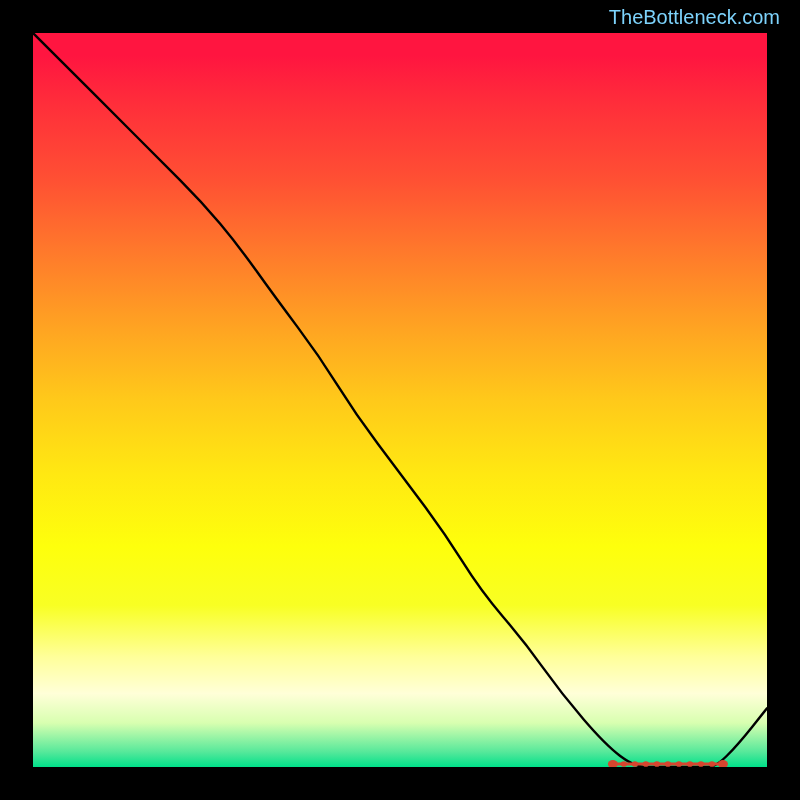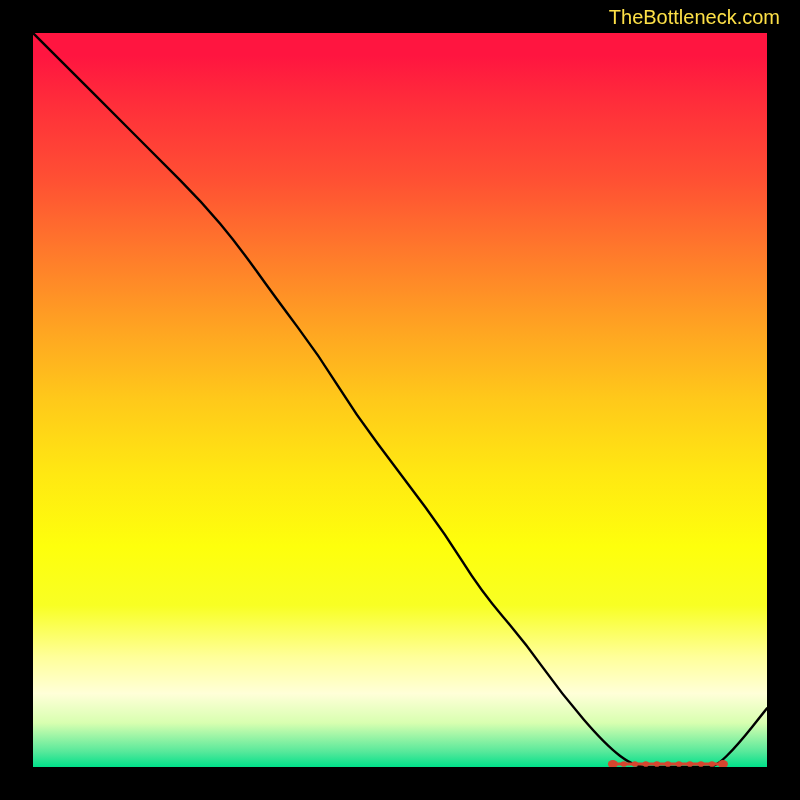--- a/index.html
+++ b/index.html
@@ -7,21 +7,21 @@
     width: 800px;
     height: 800px;
     background: #000;
     position: relative;
     font-family: Arial, sans-serif;
   }
   .watermark {
     position: absolute;
     top: 6px;
     right: 20px;
-    color: #fde047;
+    color: #7dd3fc;
     font-size: 20px;
     font-weight: 500;
     z-index: 10;
   }
   .plot-area {
     position: absolute;
     left: 33px;
     top: 33px;
     width: 734px;
     height: 734px;

